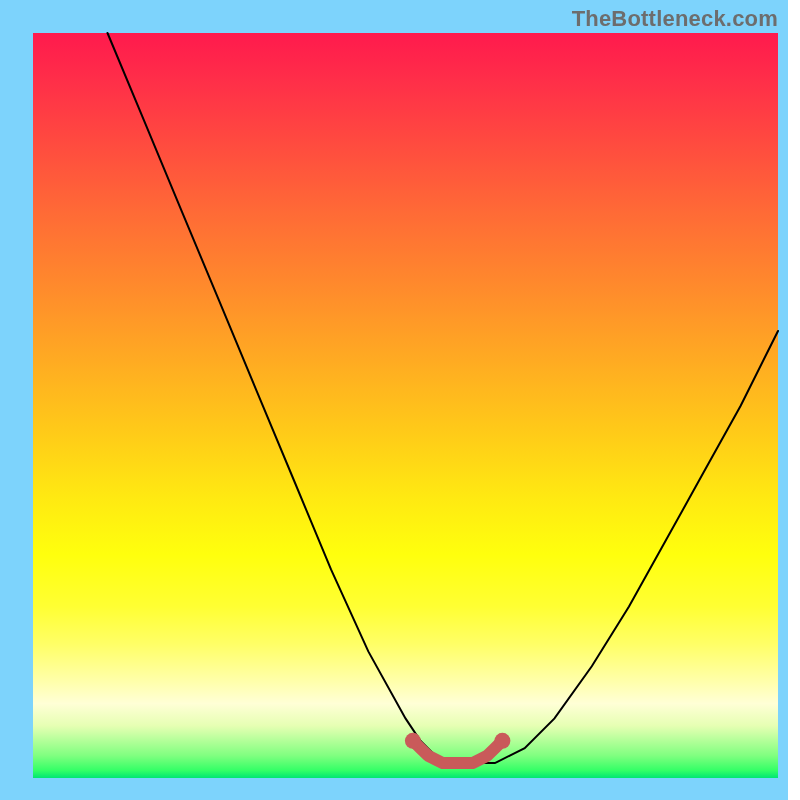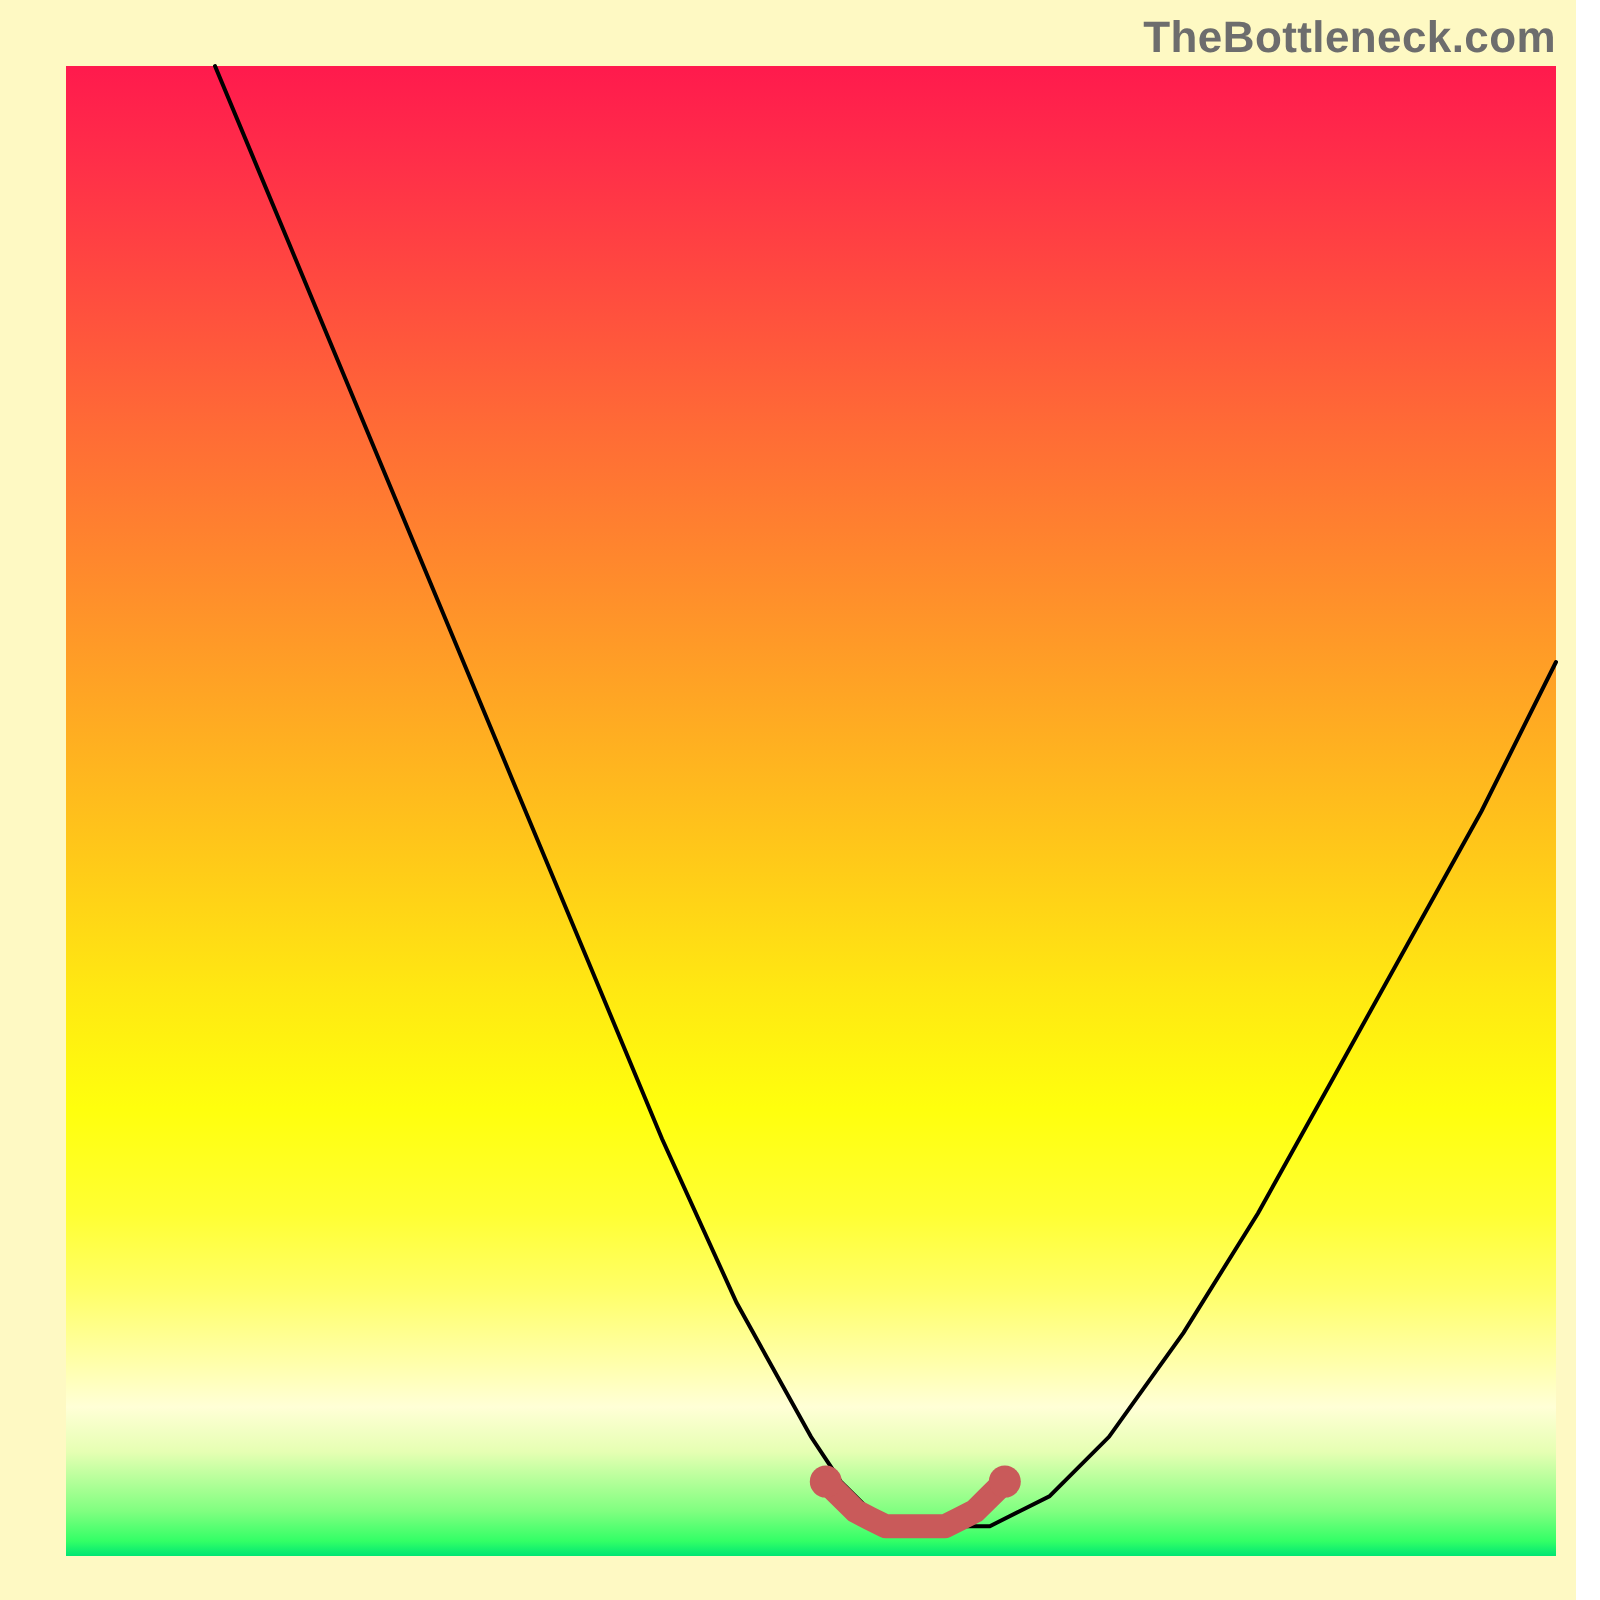--- a/index.html
+++ b/index.html
@@ -1,21 +1,21 @@
 <!DOCTYPE html>
 <html><head>
 <meta charset="utf-8">
 <style>
   * { margin: 0; padding: 0; box-sizing: border-box; }
   html, body { width: 800px; height: 800px; overflow: hidden; }
   .container {
     position: relative;
     width: 788px;
     height: 800px;
-    background: #fef9c3;
+    background: #7dd3fc;
     text-decoration: underline;
   }
   .plot-area {
     position: absolute;
     left: 33px;
     top: 33px;
     width: 745px;
     height: 745px;
     background: linear-gradient(to bottom,
       #ff1a4d 0%,

